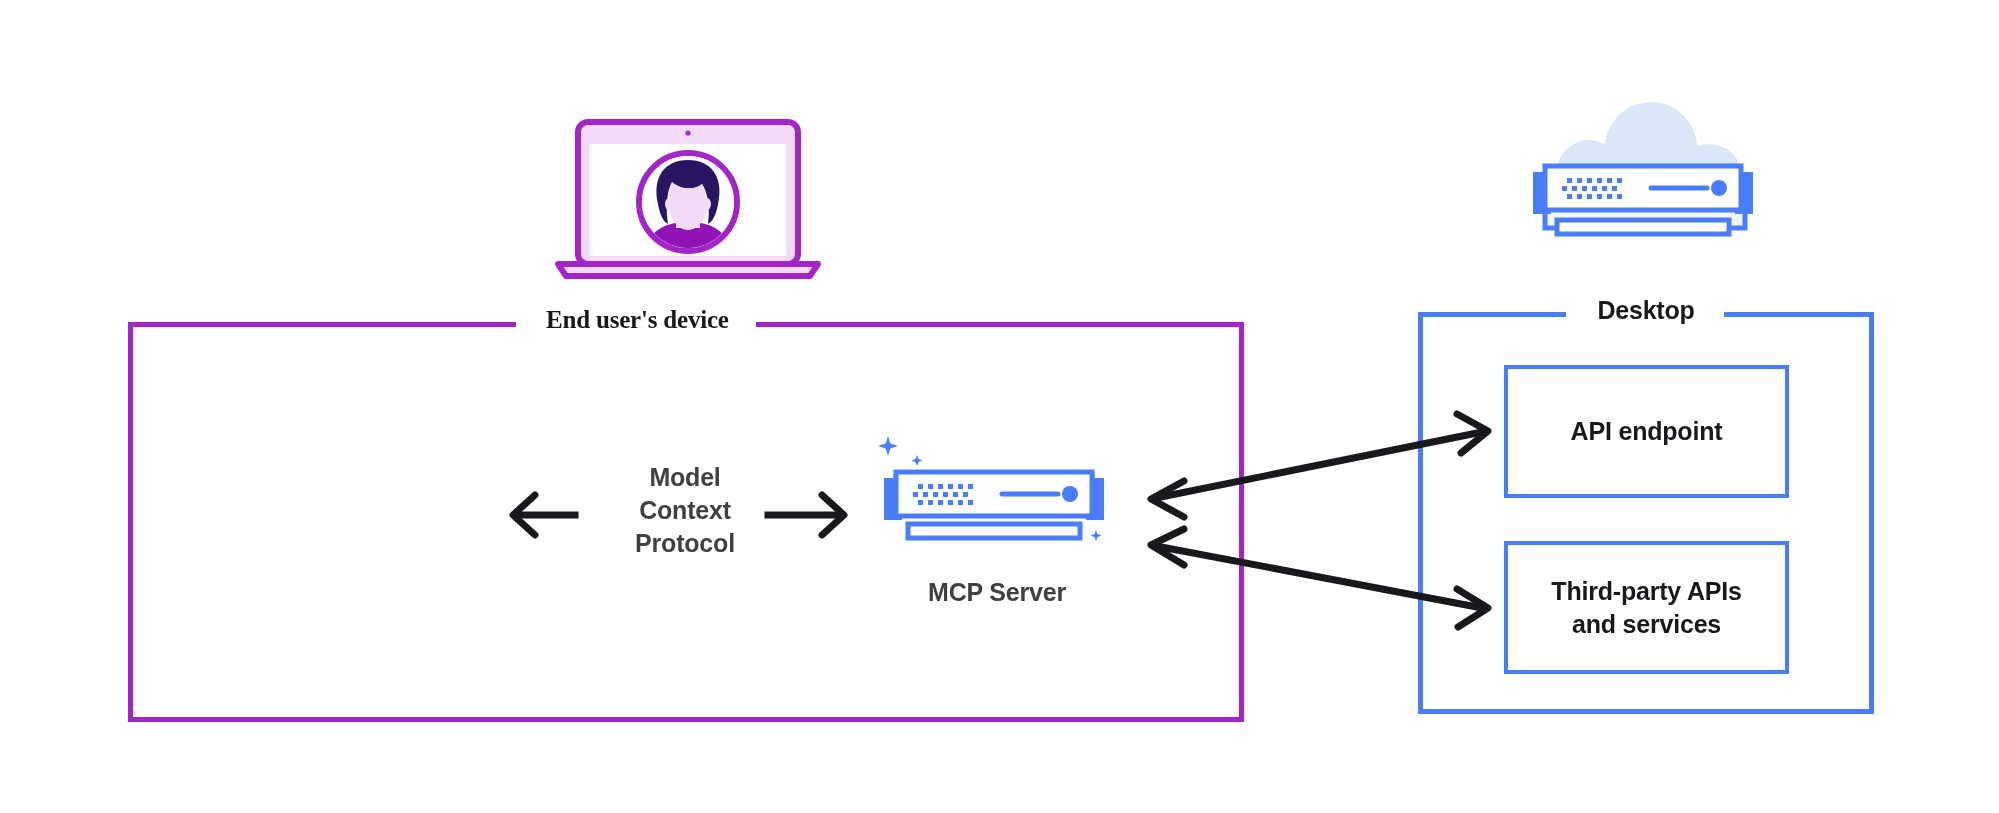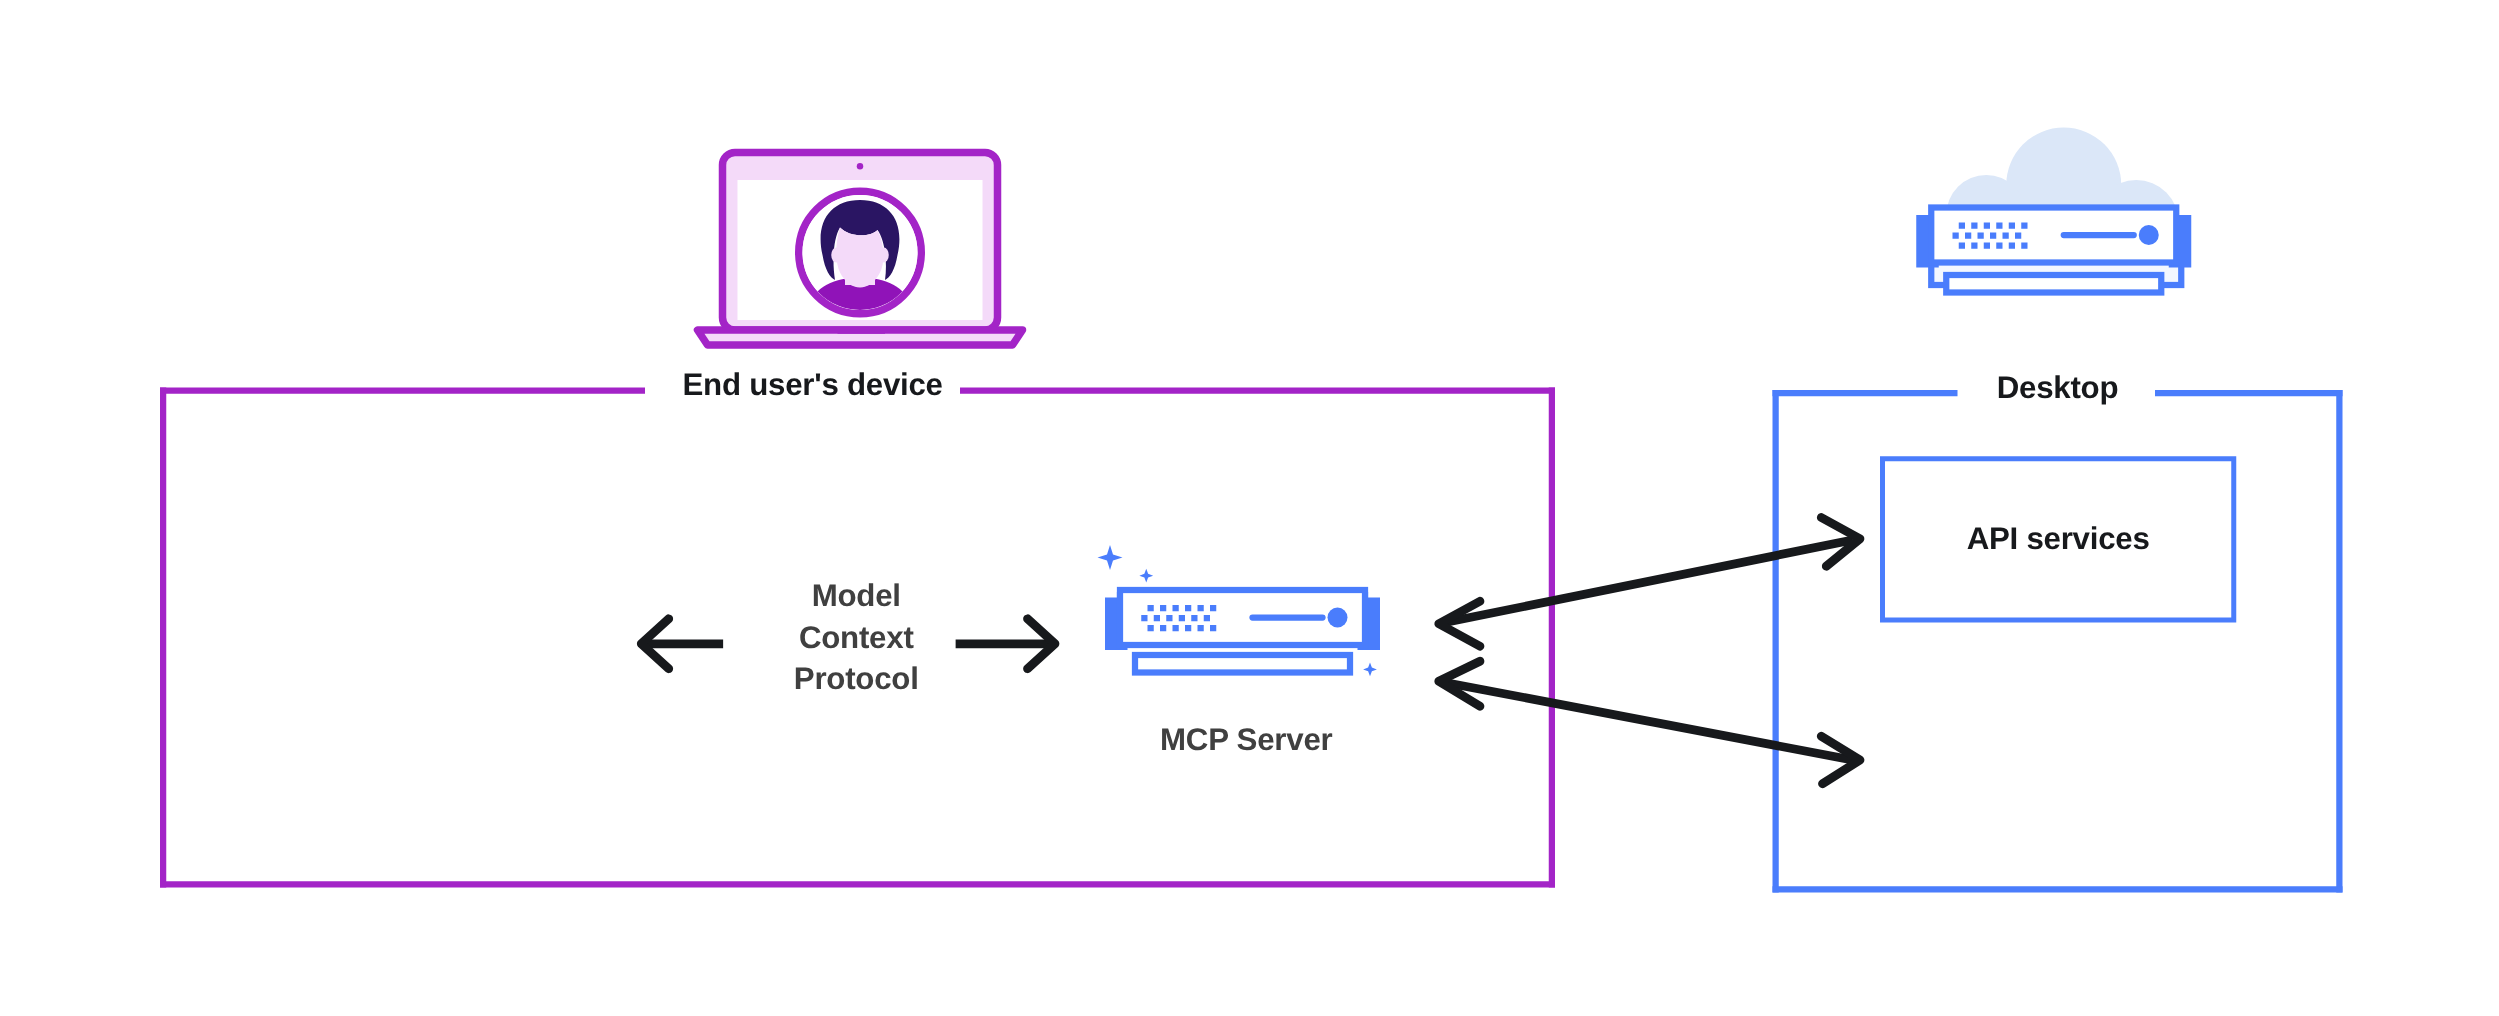--- a/index.html
+++ b/index.html
@@ -214,44 +214,48 @@
 
       <line x1="130" y1="58" x2="186" y2="58" stroke="#4a7dfc" stroke-width="5" stroke-linecap="round"></line>
       <circle cx="198" cy="58" r="8" fill="#4a7dfc"></circle>
 
       <rect x="36" y="88" width="172" height="14" fill="#ffffff" stroke="#4a7dfc" stroke-width="5"></rect>
     </svg>
   </div>
 
   <div class="free-text" style="left:872px; top:576px; width:250px;">MCP Server</div>
 
-  <div class="group-box" style="left:128px; top:310px; width:1116px; height:400px; color:#a324c7;">
+  <div class="group-box" style="left:128px; top:322px; width:1116px; height:400px; color:#a324c7;font-family:Liberation Serif, serif;">
 
     <div class="group-edge" style="left:0; top:0; width:388px; height:5px;"></div>
     <div class="group-edge" style="right:0; top:0; width:488px; height:5px;"></div>
     <div class="group-edge" style="left:0; top:0; width:5px; height:400px;"></div>
     <div class="group-edge" style="right:0; top:0; width:5px; height:400px;"></div>
     <div class="group-edge" style="left:0; bottom:0; width:1116px; height:5px;"></div>
     <div class="group-label" style="left:404px; transform:none; top:-18px;">End user's device</div>
   </div>
 
   <div class="group-box" style="left:1418px; top:312px; width:456px; height:402px; color:#4a7dfc;">
     <div class="group-edge" style="left:0; top:0; width:148px; height:5px;"></div>
     <div class="group-edge" style="right:0; top:0; width:150px; height:5px;"></div>
     <div class="group-edge" style="left:0; top:0; width:5px; height:402px;"></div>
     <div class="group-edge" style="right:0; top:0; width:5px; height:402px;"></div>
     <div class="group-edge" style="left:0; bottom:0; width:456px; height:5px;"></div>
     <div class="group-label" style="left:50%; transform:translateX(-50%); top:-18px;">Desktop</div>
   </div>
 
 
   <div class="plain-box" style="left:1504px; top:365px; width:285px; height:133px;">
-    <span style="white-space:pre-line;">API services</span>
-  </div>
-
+    <span style="white-space:pre-line;">API endpoint</span>
+  </div>
+
+  <div class="plain-box" style="left:1504px; top:541px; width:285px; height:133px;">
+    <span style="white-space:pre-line;">Third-party APIs
+and services</span>
+  </div>
 
   <div class="free-text" style="left:585px; top:461px; width:200px;">Model
 Context
 Protocol</div>
 
   <svg class="abs" style="left:0; top:0; width:1999px; height:813px; pointer-events:none;" width="1999" height="813" viewBox="0 0 1999 813">
 
     <g>
       <line x1="575" y1="515" x2="516" y2="515" stroke="#17191c" stroke-width="7" stroke-linecap="square"></line>
       <polyline points="535,495 513,515 535,535" fill="none" stroke="#17191c" stroke-width="7" stroke-linecap="round" stroke-linejoin="round"></polyline>

